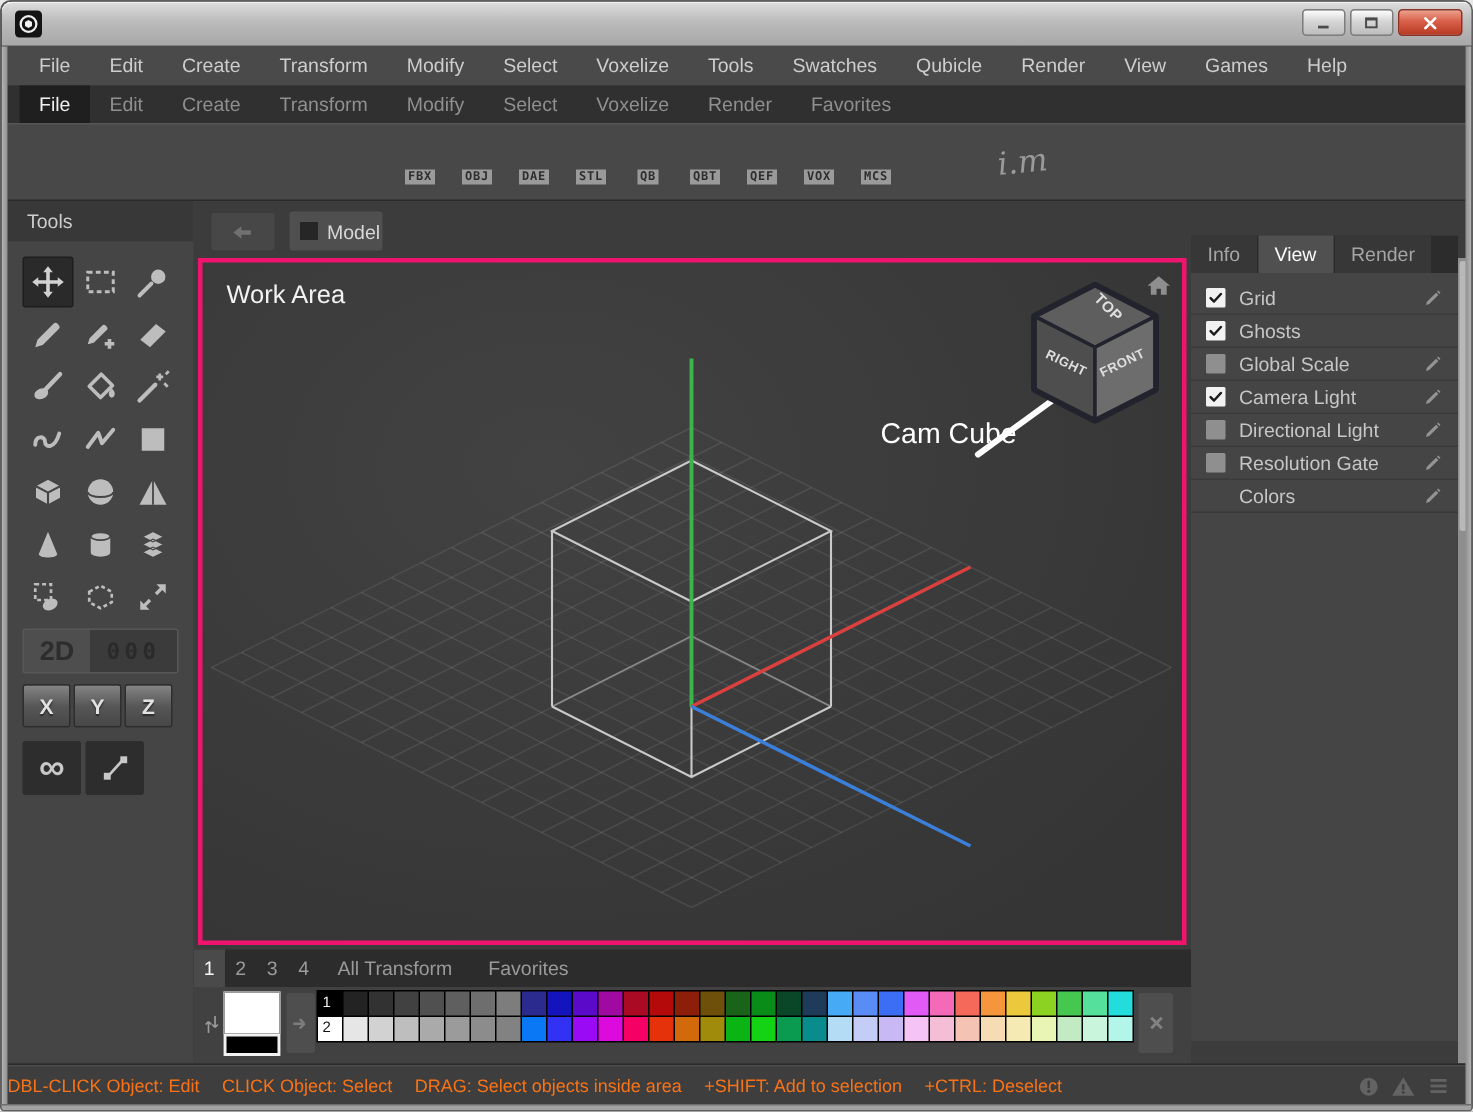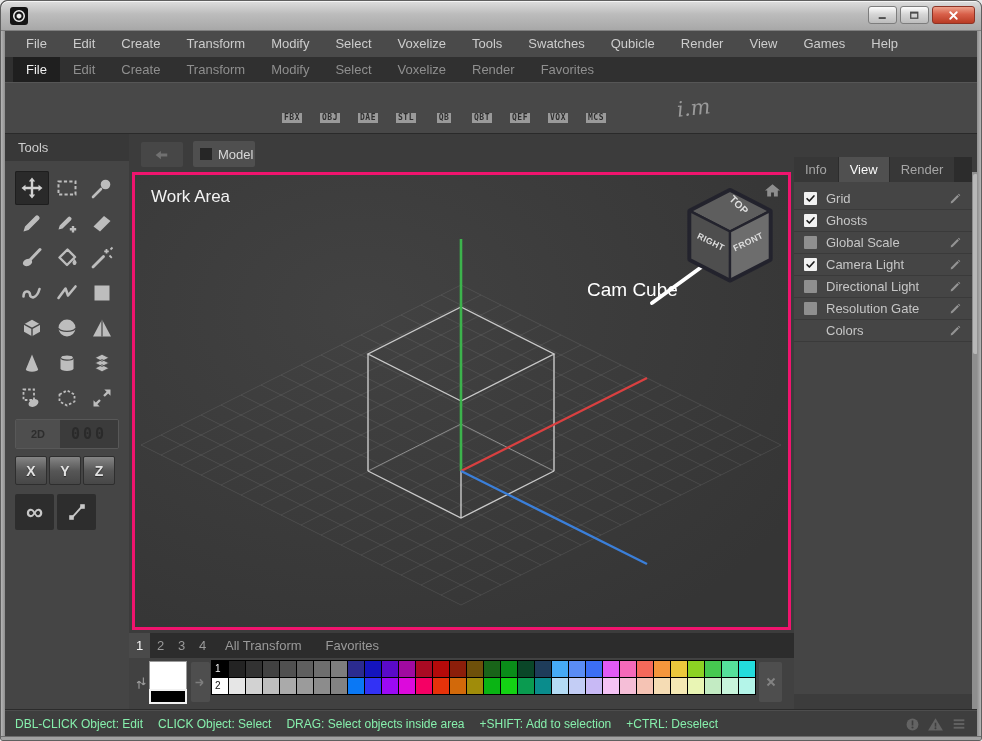--- a/index.html
+++ b/index.html
@@ -23,35 +23,35 @@
   
   .menubar{position:absolute;left:4px;right:4px;top:30px;height:26px;background:#4a4a4a;
     display:flex;align-items:center;padding-left:8px;}
   .menu-item{padding:0 13px;font-size:13px;color:#cdcdcd;line-height:26px;cursor:default;}
   .submenu{position:absolute;left:4px;right:4px;top:56px;height:25px;background:#303030;
     display:flex;align-items:center;padding-left:8px;}
   .submenu .menu-item{color:#8f8f8f;line-height:25px;}
   .submenu .menu-item.active{background:#1f1f1f;color:#f0f0f0;height:25px;}
   
   .toolbar{position:absolute;left:4px;right:4px;top:81px;height:52px;background:#484848;
-    border-top:1px solid #565656;border-bottom:1px solid #2a2a2a;display:flex;align-items:center;padding-left:12px;}
+    border-top:1px solid #565656;border-bottom:1px solid #2a2a2a;display:flex;align-items:center;padding-left:0;}
   .tb-btn{width:38px;height:44px;display:flex;flex-direction:column;align-items:center;justify-content:center;
     color:#b2b2b2;gap:1px;}
   .tb-btn .chip{font-family:"DejaVu Sans Mono",monospace;font-size:8px;font-weight:bold;color:#2e2e2e;
     background:#9a9a9a;padding:0 2px;line-height:10px;letter-spacing:0.5px;margin-top:-1px;}
   .im{font-family:"DejaVu Serif",serif;font-style:italic;font-size:21px;color:#9a9a9a;transform:rotate(-6deg);}
   
   .tools-panel{position:absolute;left:4px;top:133px;width:124px;height:575px;background:#454545;}
   .tools-header{height:27px;line-height:27px;padding-left:13px;font-size:13px;color:#cdcdcd;background:#383838;}
   .tool-grid{position:absolute;left:10px;top:37px;display:grid;grid-template-columns:repeat(3,35px);grid-auto-rows:35px;}
   .tool-btn{width:34px;height:34px;display:flex;align-items:center;justify-content:center;color:#bdbdbd;border-radius:2px;}
   .tool-btn.selected{background:#2a2a2a;box-shadow:inset 0 0 0 1px #1e1e1e;color:#d2d2d2;}
   .widget-2d{position:absolute;left:10px;top:285px;width:104px;height:30px;border:1px solid #585858;
     border-radius:2px;display:flex;overflow:hidden;}
-  .w2d-left{width:44px;background:#4e4e4e;color:#2d2d2d;font-weight:bold;font-size:11px;
+  .w2d-left{width:44px;background:#4e4e4e;color:#2d2d2d;font-weight:bold;font-size:18px;
     display:flex;align-items:center;justify-content:center;}
   .w2d-right{flex:1;background:#3b3b3b;color:#2a2a2a;font-family:"DejaVu Sans Mono",monospace;
     font-weight:bold;font-size:15px;letter-spacing:3px;display:flex;align-items:center;justify-content:center;}
   .axis-row{position:absolute;left:10px;top:322px;display:flex;gap:2px;}
   .axis-btn{width:32px;height:29px;border-radius:2px;border:1px solid #2e2e2e;
     background:linear-gradient(#858585,#565656 52%,#474747);color:#e2e2e2;font-weight:bold;font-size:14px;
     display:flex;align-items:center;justify-content:center;text-shadow:0 1px 1px #2a2a2a;}
   .mini-row{position:absolute;left:10px;top:360px;display:flex;gap:3px;}
   .mini-btn{width:39px;height:36px;background:#2d2d2d;border-radius:2px;color:#c8c8c8;
     display:flex;align-items:center;justify-content:center;}
@@ -101,21 +101,21 @@
     display:flex;align-items:center;justify-content:center;color:#7d7d7d;}
   .sw-grid{position:absolute;left:82px;top:2px;display:grid;grid-template-columns:repeat(32,16px);
     grid-auto-rows:16px;gap:1px;background:#000;padding:1px;}
   .sw-cell{position:relative;width:16px;height:16px;}
   .sw-idx{position:absolute;left:3px;top:1px;font-size:10px;line-height:14px;}
   .del-btn{position:absolute;left:630px;top:4px;width:23px;height:40px;background:#4e4e4e;border-radius:2px;
     display:flex;align-items:center;justify-content:center;color:#828282;}
   
   .statusbar{position:absolute;left:4px;right:4px;top:708px;height:29px;background:#3e3e3e;
     border-top:1px solid #2b2b2b;box-shadow:inset 0 1px 0 #4d4d4d;display:flex;align-items:center;}
-  .status-hints{margin-left:10px;font-size:12px;color:#86efac;white-space:nowrap;}
+  .status-hints{font-size:12px;color:#f97316;white-space:nowrap;}
   .status-hints span{margin-right:15px;}
   .status-icons{margin-left:auto;margin-right:10px;display:flex;gap:7px;align-items:center;color:#636363;}
 </style>
 </head>
 <body>
 
 <div class="app">
 
   <div class="titlebar">
     <div class="app-icon">

